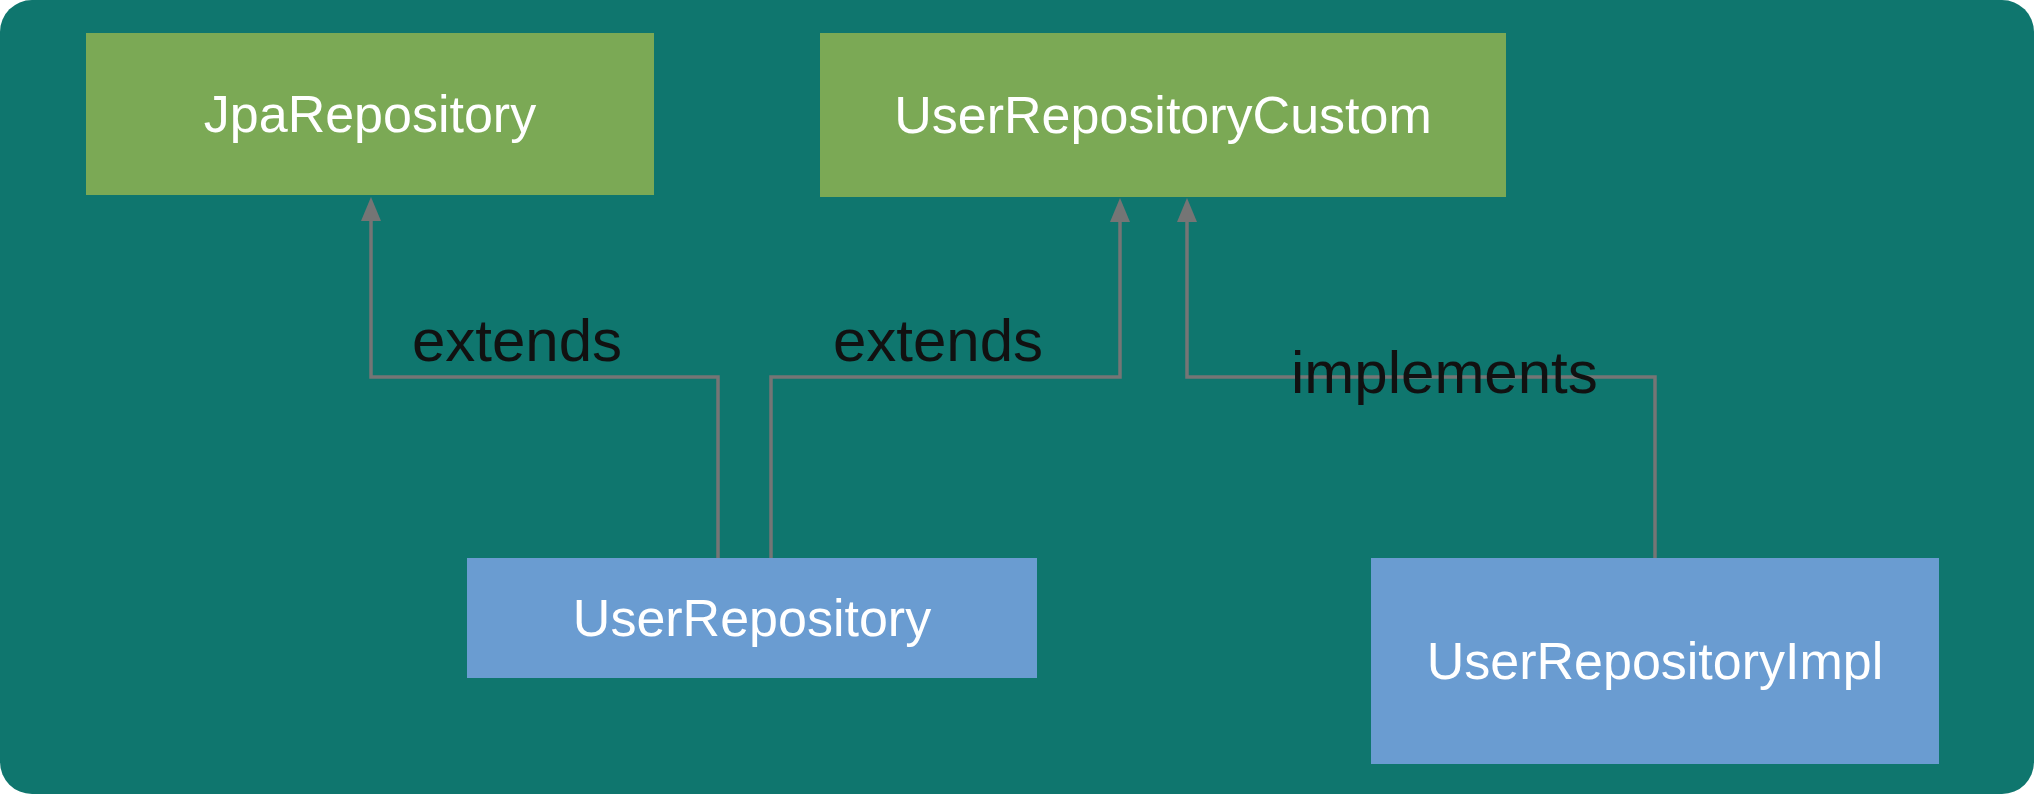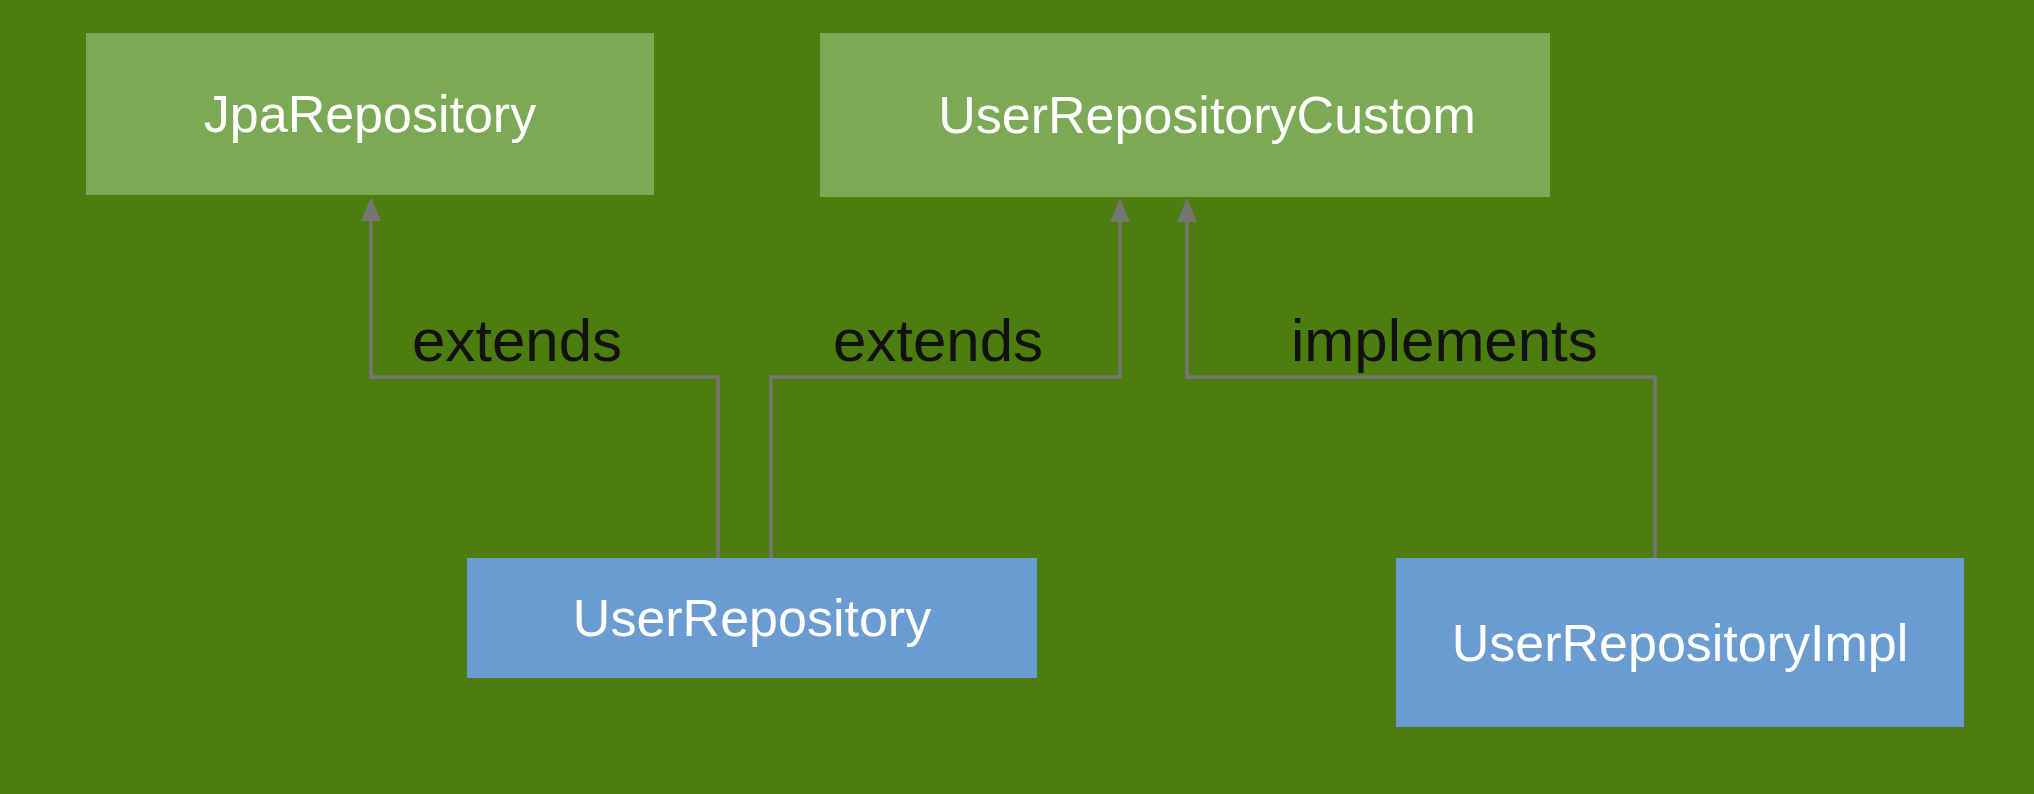--- a/index.html
+++ b/index.html
@@ -5,37 +5,38 @@
   html, body {
     margin: 0;
     padding: 0;
     background: #ffffff;
     font-family: "Liberation Sans", sans-serif;
   }
   .canvas {
     position: relative;
     width: 2034px;
     height: 794px;
-    background: #4d7c0f;
+    background: #0f766e;
     overflow: hidden;
+    border-radius: 32px;
   }
   .node {
     position: absolute;
     display: flex;
     align-items: center;
     justify-content: center;
     color: #ffffff;
     font-size: 52px;
     line-height: 1;
     white-space: nowrap;
   }
   #node-jpa          { left:  86px; top:  33px; width: 568px; height: 162px; }
-  #node-custom       { left: 820px; top:  33px; width: 686px; height: 164px; padding-left: 44px; }
+  #node-custom       { left: 820px; top:  33px; width: 686px; height: 164px; }
   #node-userrepo     { left: 467px; top: 558px; width: 570px; height: 120px; }
-  #node-userrepoimpl { left: 1371px; top: 558px; width: 568px; height: 169px; margin-left: 25px; }
+  #node-userrepoimpl { left: 1371px; top: 558px; width: 568px; height: 206px; }
 
   .connector-layer {
     position: absolute;
     left: 0; top: 0;
     width: 2034px;
     height: 794px;
   }
   .edge-label {
     position: absolute;
     width: 300px;
@@ -81,15 +82,15 @@
   </div>
 
   <div class="node" id="node-userrepoimpl" style="background-color: rgb(106, 156, 209); color: rgb(255, 255, 255);">
     <span>UserRepositoryImpl</span>
   </div>
 
   <div class="edge-label" id="edge-label-extends-1" style="color: rgb(17, 17, 17);">extends</div>
 
   <div class="edge-label" id="edge-label-extends-2" style="color: rgb(17, 17, 17);">extends</div>
 
-  <div class="edge-label" id="edge-label-implements" style="color: rgb(17, 17, 17);">implements</div>
+  <div class="edge-label" id="edge-label-implements" style="color: rgb(17, 17, 17); margin-top: 32px;">implements</div>
 
 </div>
 
 </body></html>

